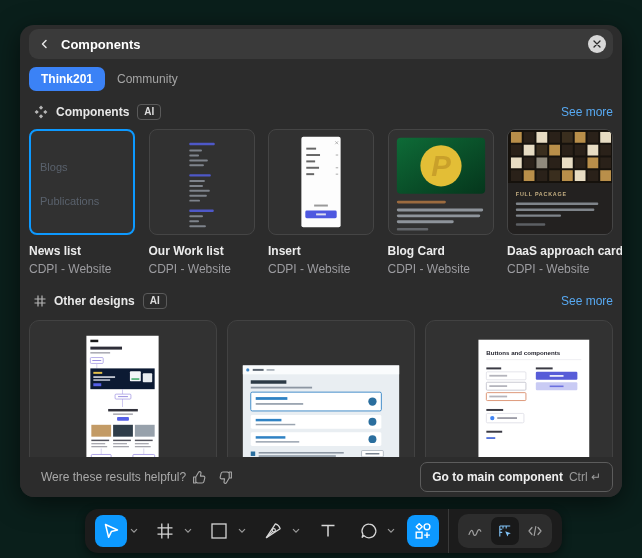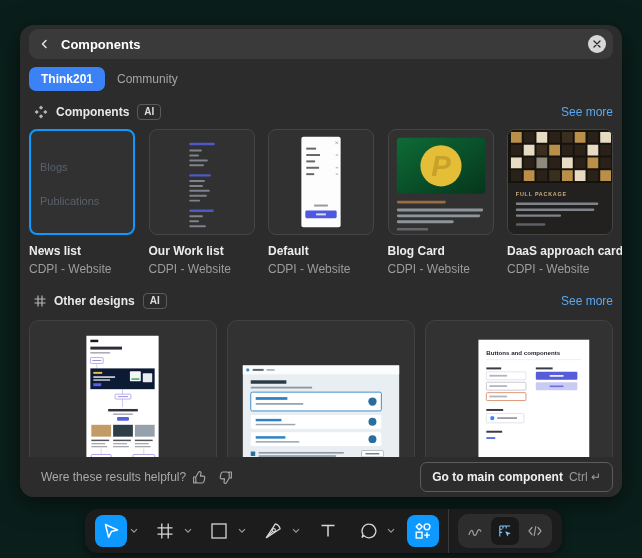--- a/index.html
+++ b/index.html
@@ -136,21 +136,21 @@
             <g fill="#AAA">
                 <rect x="68" y="25" width="2.5" height="1"></rect>
                 <rect x="68" y="38" width="2.5" height="1"></rect>
                 <rect x="68" y="44.5" width="2.5" height="1"></rect>
               </g>
             <rect x="46" y="76" width="14" height="2" fill="#999"></rect>
             <rect x="37" y="82" width="32" height="8" rx="1.5" fill="#4E58E0"></rect>
             <rect x="48" y="85" width="10" height="2" fill="#DDE"></rect>
           </svg>
         </div>
-        <div class="comp-name">Default</div>
+        <div class="comp-name">Insert</div>
         <div class="comp-lib">CDPI - Website</div>
       </div>
 
       <div class="comp-card">
         <div class="thumb">
           <svg width="104" height="104" viewBox="0 0 106 106">
             <defs>
                 <linearGradient id="g4" x1="0" y1="0" x2="1" y2="1">
                   <stop offset="0" stop-color="#0E6B37"></stop>
                   <stop offset="1" stop-color="#05361C"></stop>

